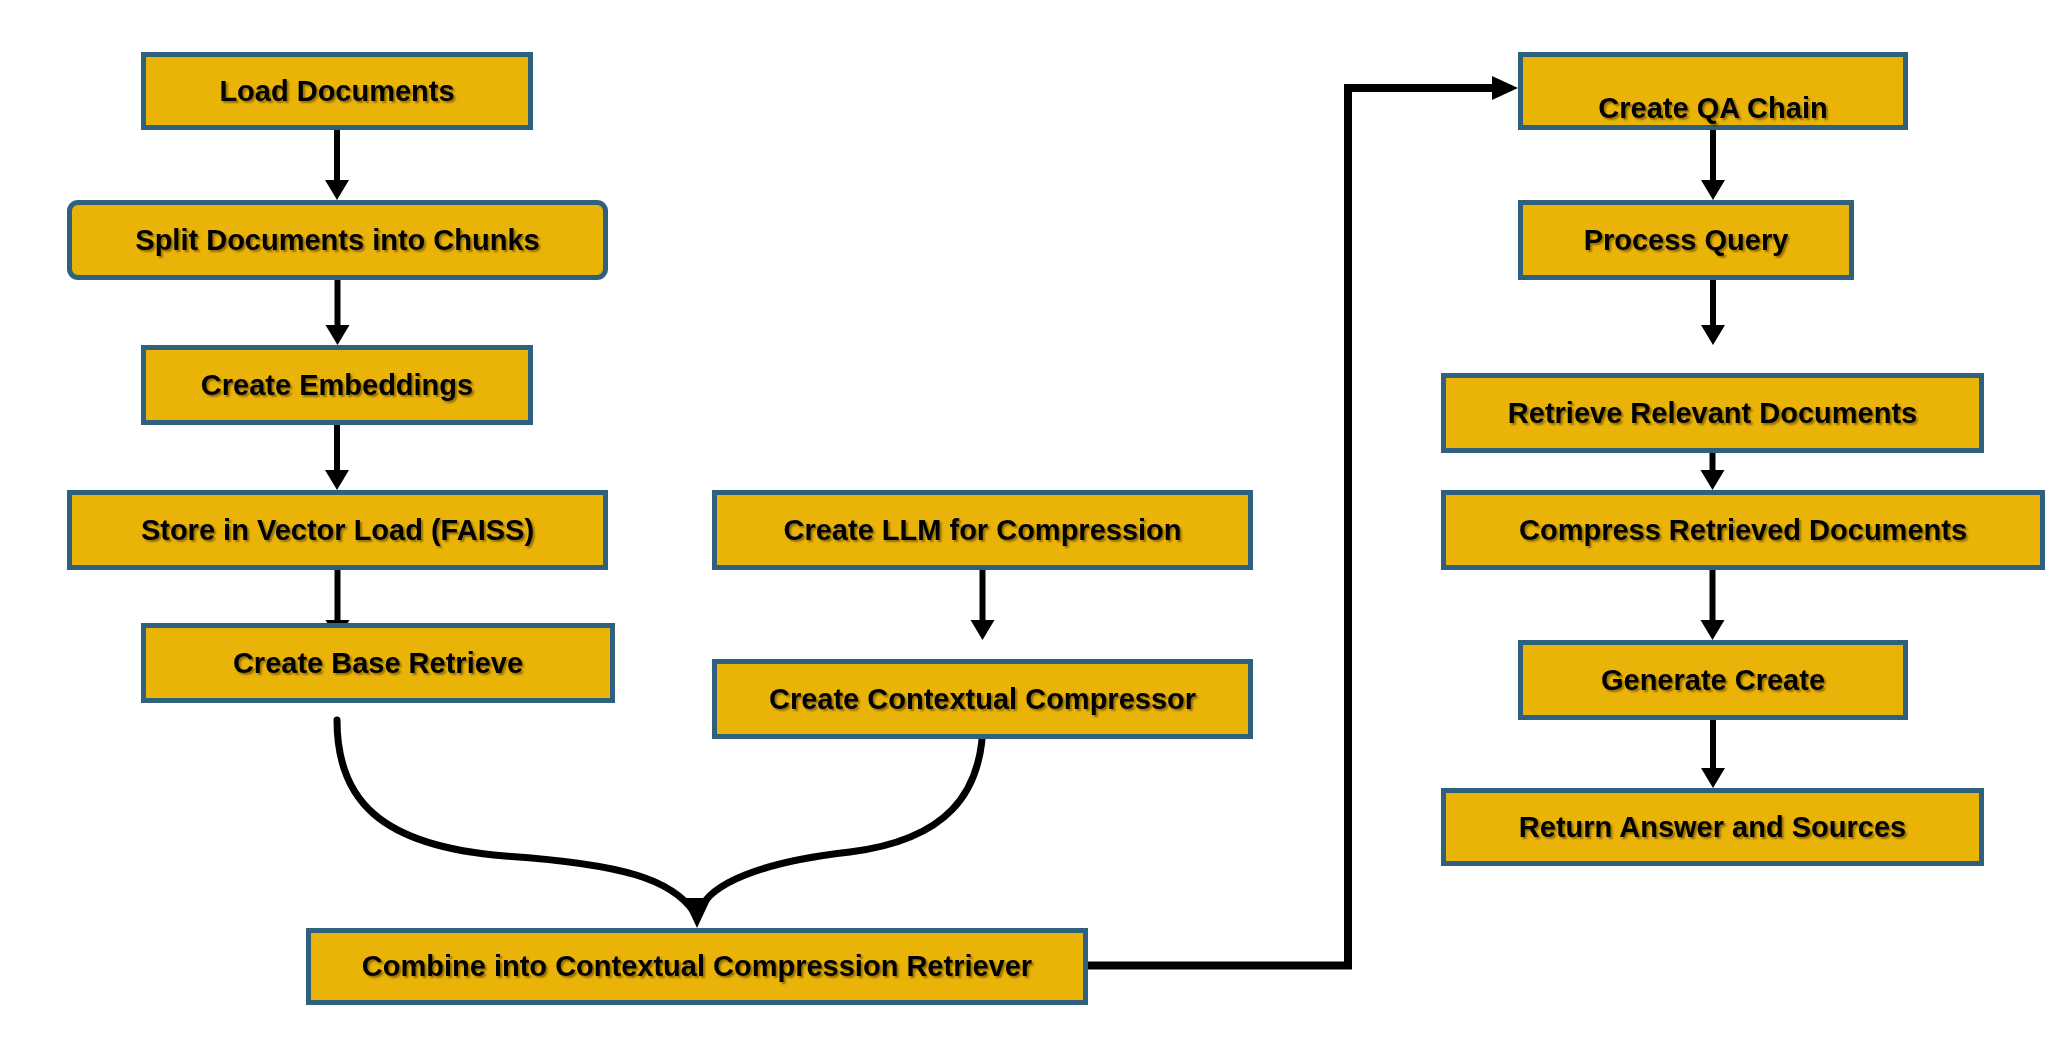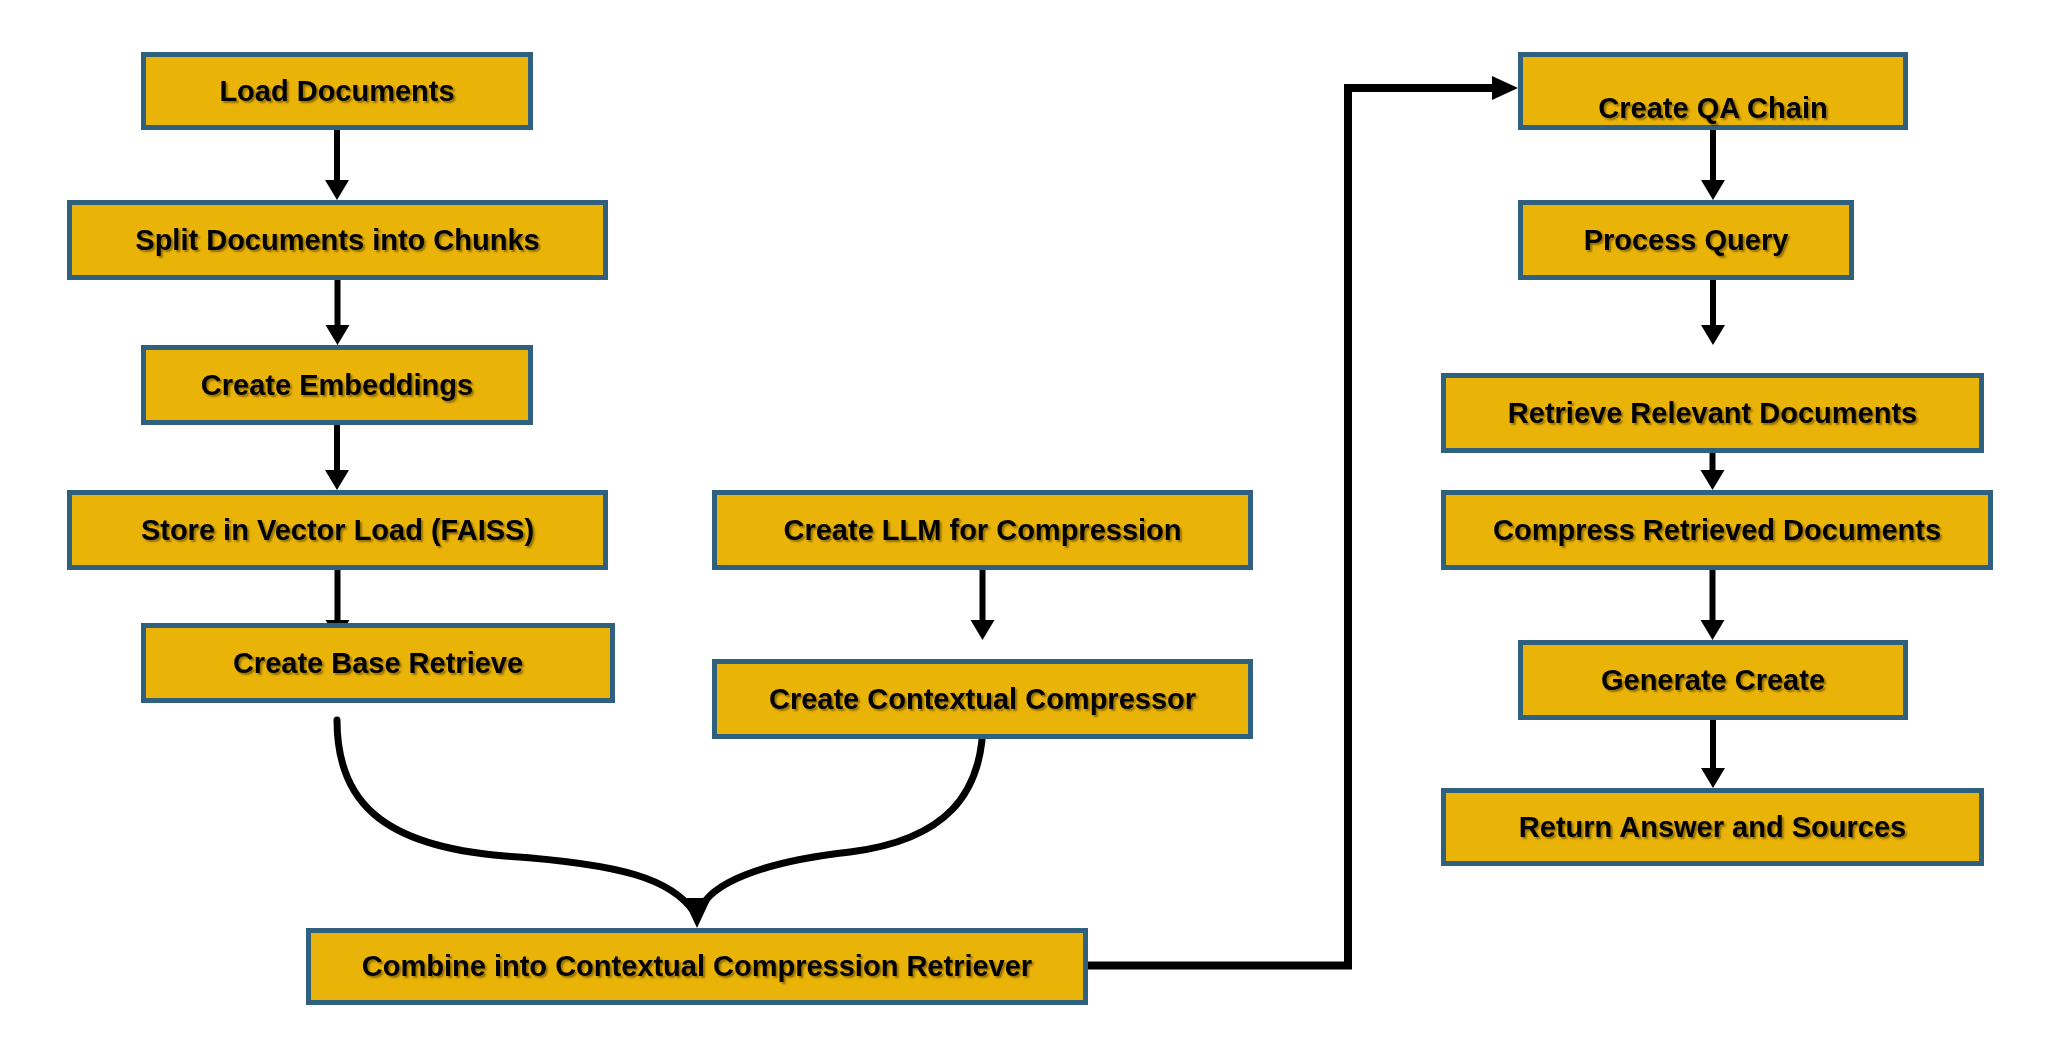--- a/index.html
+++ b/index.html
@@ -69,21 +69,21 @@
       <polygon points="1700.5,470 1724.5,470 1712.5,490" fill="#000000"></polygon>
       <line x1="1712.5" y1="570" x2="1712.5" y2="622" stroke="#000000" stroke-width="6"></line>
       <polygon points="1700.5,620 1724.5,620 1712.5,640" fill="#000000"></polygon>
       <line x1="1713" y1="720" x2="1713" y2="770" stroke="#000000" stroke-width="6"></line>
       <polygon points="1701,768 1725,768 1713,788" fill="#000000"></polygon>
     </svg>
   <div id="nodes">
       <div class="flow-box" style="left: 141px; top: 52px; width: 392px; height: 78px;">
         <span class="label">Load Documents</span>
       </div>
-      <div class="flow-box" style="left: 67px; top: 200px; width: 541px; height: 80px;">
+      <div class="flow-box" style="left: 67px; top: 200px; width: 541px; height: 80px; border-radius: 11px;">
         <span class="label">Split Documents into Chunks</span>
       </div>
       <div class="flow-box" style="left: 141px; top: 345px; width: 392px; height: 80px;">
         <span class="label">Create Embeddings</span>
       </div>
       <div class="flow-box" style="left: 67px; top: 490px; width: 541px; height: 80px;">
         <span class="label">Store in Vector Load (FAISS)</span>
       </div>
       <div class="flow-box" style="left: 141px; top: 623px; width: 474px; height: 80px;">
         <span class="label">Create Base Retrieve</span>
@@ -99,21 +99,21 @@
       </div>
       <div class="flow-box" style="left: 1518px; top: 52px; width: 390px; height: 78px; align-items: flex-end;">
         <span class="label">Create QA Chain</span>
       </div>
       <div class="flow-box" style="left: 1518px; top: 200px; width: 336px; height: 80px;">
         <span class="label">Process Query</span>
       </div>
       <div class="flow-box" style="left: 1441px; top: 345px; width: 543px; height: 80px; margin-top: 28px;">
         <span class="label">Retrieve Relevant Documents</span>
       </div>
-      <div class="flow-box" style="left: 1441px; top: 490px; width: 552px; height: 80px;">
+      <div class="flow-box" style="left: 1441px; top: 490px; width: 604px; height: 80px;">
         <span class="label">Compress Retrieved Documents</span>
       </div>
       <div class="flow-box" style="left: 1518px; top: 640px; width: 390px; height: 80px;">
         <span class="label">Generate Create</span>
       </div>
       <div class="flow-box" style="left: 1441px; top: 788px; width: 543px; height: 78px;">
         <span class="label">Return Answer and Sources</span>
       </div>
     </div>
 </div>

